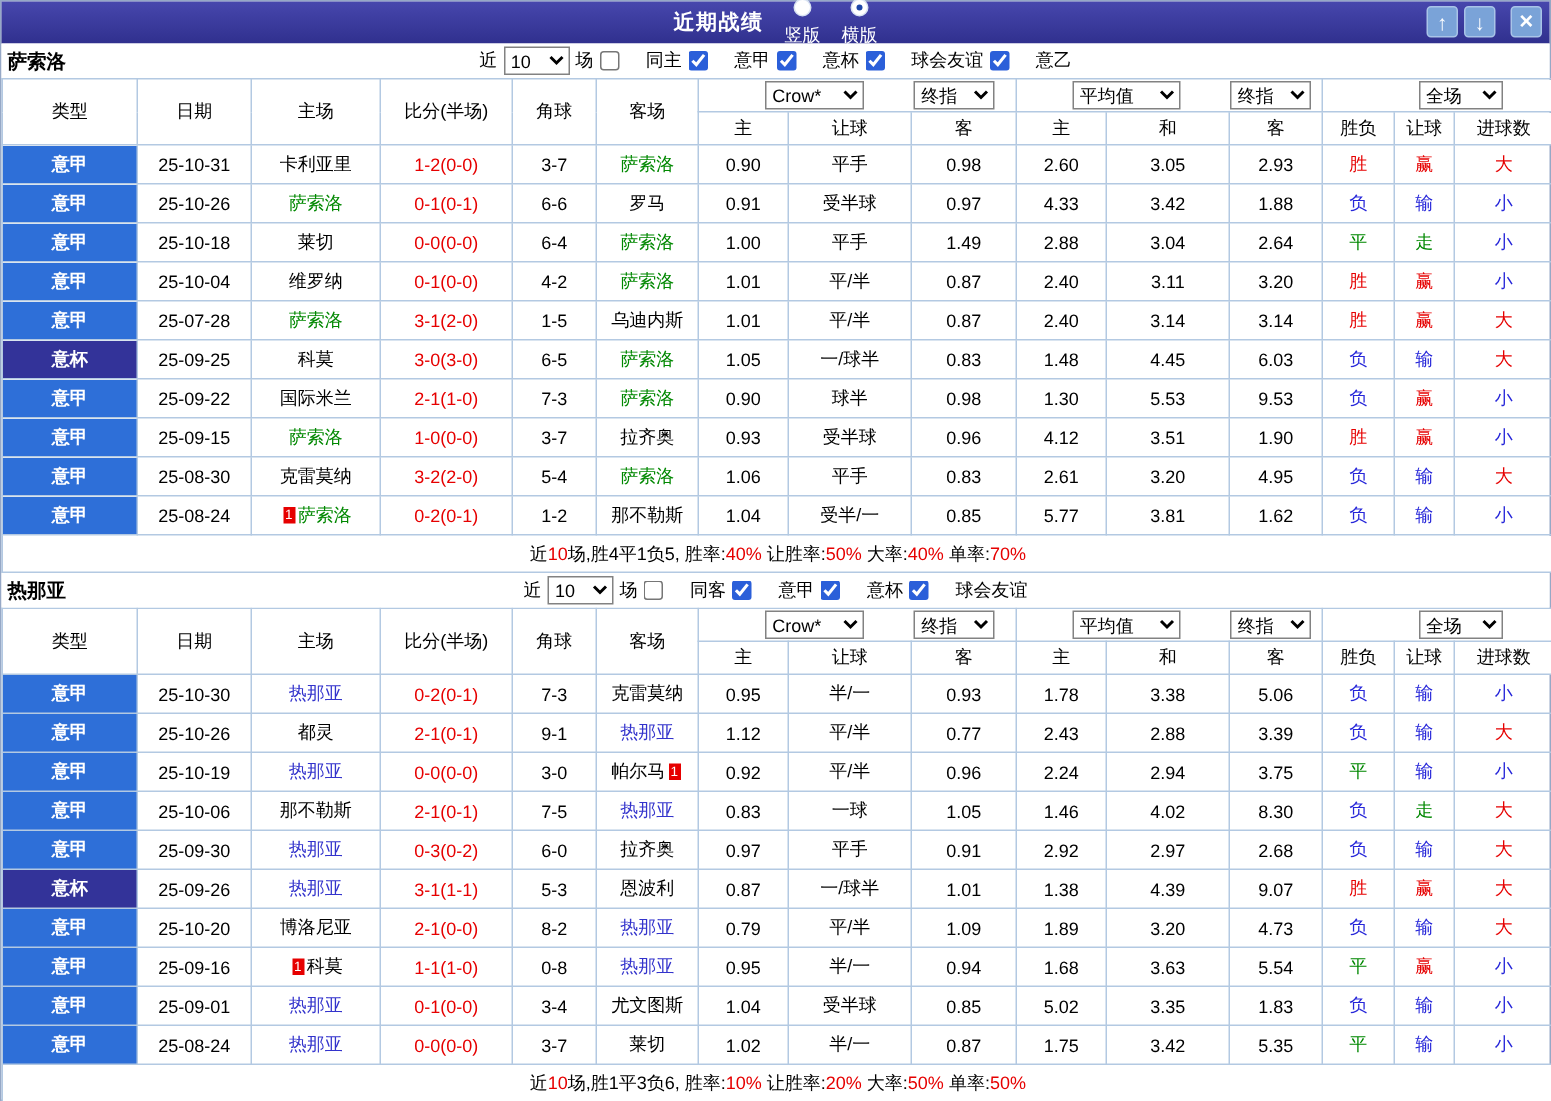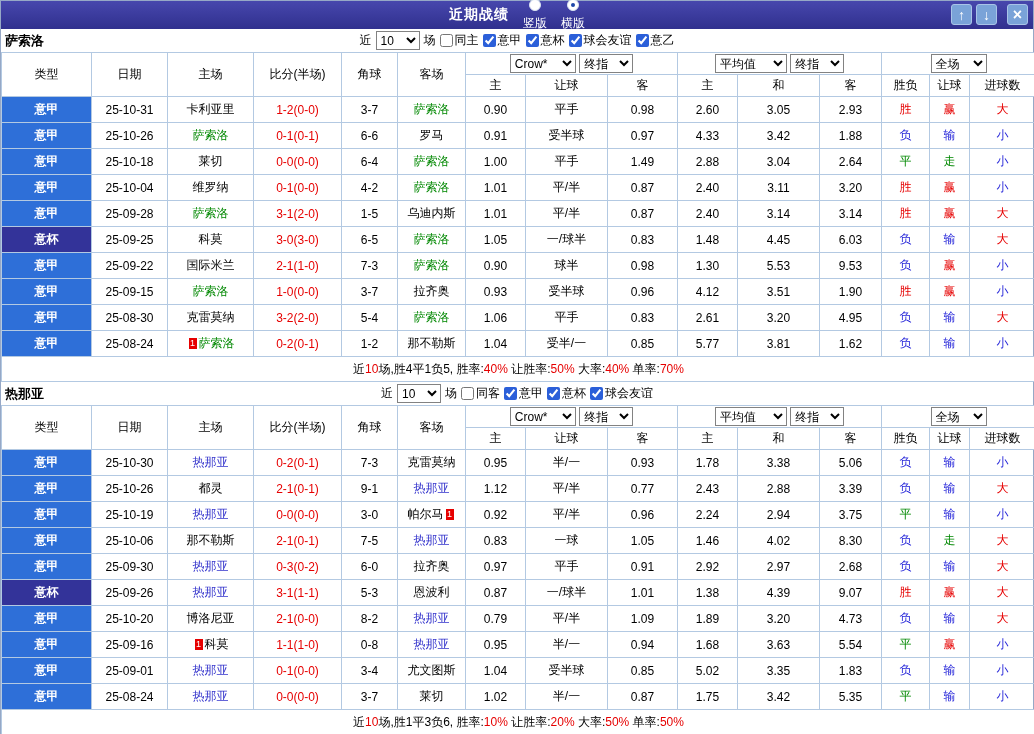--- a/index.html
+++ b/index.html
@@ -42,21 +42,21 @@
   }
   .tb-btn.close { margin-left:6px; font-size:16px; }
   
   .filterbar {
     height:23px; flex:0 0 23px;
     display:flex; align-items:center; position:relative;
     font-size:12px; background:#fff;
   }
   .team-name { position:absolute; left:4px; font-weight:bold; font-size:13px; color:#000; }
   .filters { margin:0 auto; display:flex; align-items:center; gap:4px; }
-  .cb-label { display:inline-flex; align-items:center; gap:2px; cursor:pointer; }
+  .cb-label { display:inline-flex; align-items:center; gap:18px; cursor:pointer; }
   input[type=checkbox] { width:13px; height:13px; accent-color:#2b5fd9; margin:0; }
   select {
     font-family:inherit; font-size:12px; height:19px;
     border:1px solid #828282; background:#fff; color:#000;
   }
   .count-select { width:44px; }
   .src-select { width:66px; }
   .fin-select { width:54px;font-family:Liberation Serif, serif; }
   .avg-select { width:72px; }
   .full-select { width:56px; }
@@ -65,21 +65,21 @@
     width:1034px; table-layout:fixed; border-collapse:collapse;
     font-size:12px; color:#000;
   }
   table.grid th, table.grid td {
     border:1px solid var(--grid-line,#b3c9e2);
     text-align:center; vertical-align:middle;
     padding:0; overflow:hidden; white-space:nowrap;
   }
   thead th { font-weight:normal; height:22px; background:#fff; }
   .group-th { height:22px; }
-  .group-th select { vertical-align:middle; }
+  .group-th select { vertical-align:middle;margin-left:30px; }
   tbody td { height:26px; }
   td.type-cell { color:#fff; font-weight:bold; }
   td.type-cell.league { background:var(--league-bg,#2e6fd8); }
   td.type-cell.cup { background:var(--cup-bg,#333399); }
   td.score-cell { color:var(--score-red,#e60000); }
   td.result-cell { font-weight:normal; }
   .res-red { color:var(--result-red,#e60000); }
   .res-green { color:var(--result-green,#008800); }
   .res-blue { color:var(--result-blue,#2626d9); }
   .card-mark {
@@ -268,21 +268,21 @@
             <td class="odds-cell">0.87</td>
             <td class="avg-cell">2.40</td>
             <td class="avg-cell">3.11</td>
             <td class="avg-cell">3.20</td>
             <td class="result-cell res-red">胜</td>
             <td class="result-cell res-red">赢</td>
             <td class="result-cell res-blue">小</td>
           </tr>
           <tr>
             <td class="type-cell league">意甲</td>
-            <td class="date-cell">25-09-28</td>
+            <td class="date-cell">25-07-28</td>
             <td class="team-cell"><span style="color: rgb(0, 136, 0);">萨索洛</span></td>
             <td class="score-cell">3-1(2-0)</td>
             <td class="corner-cell">1-5</td>
             <td class="team-cell"><span>乌迪内斯</span></td>
             <td class="odds-cell">1.01</td>
             <td class="odds-cell">平/半</td>
             <td class="odds-cell">0.87</td>
             <td class="avg-cell">2.40</td>
             <td class="avg-cell">3.14</td>
             <td class="avg-cell">3.14</td>

